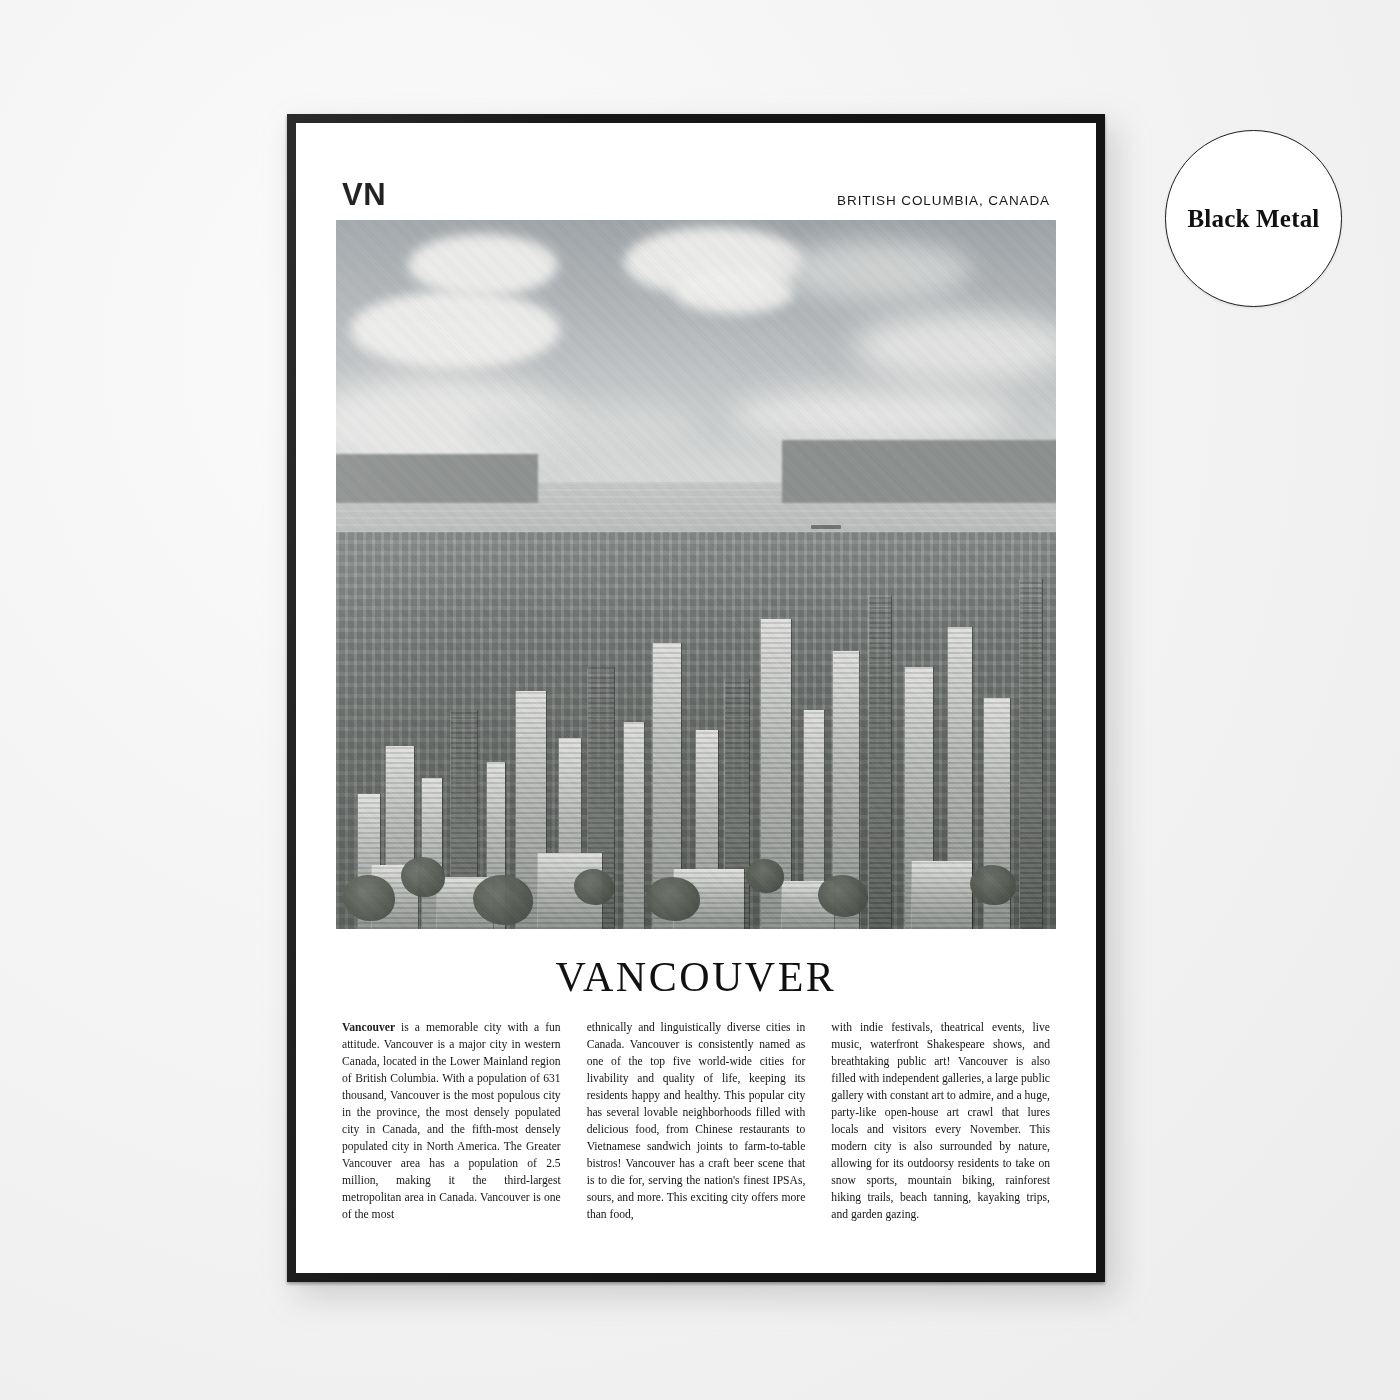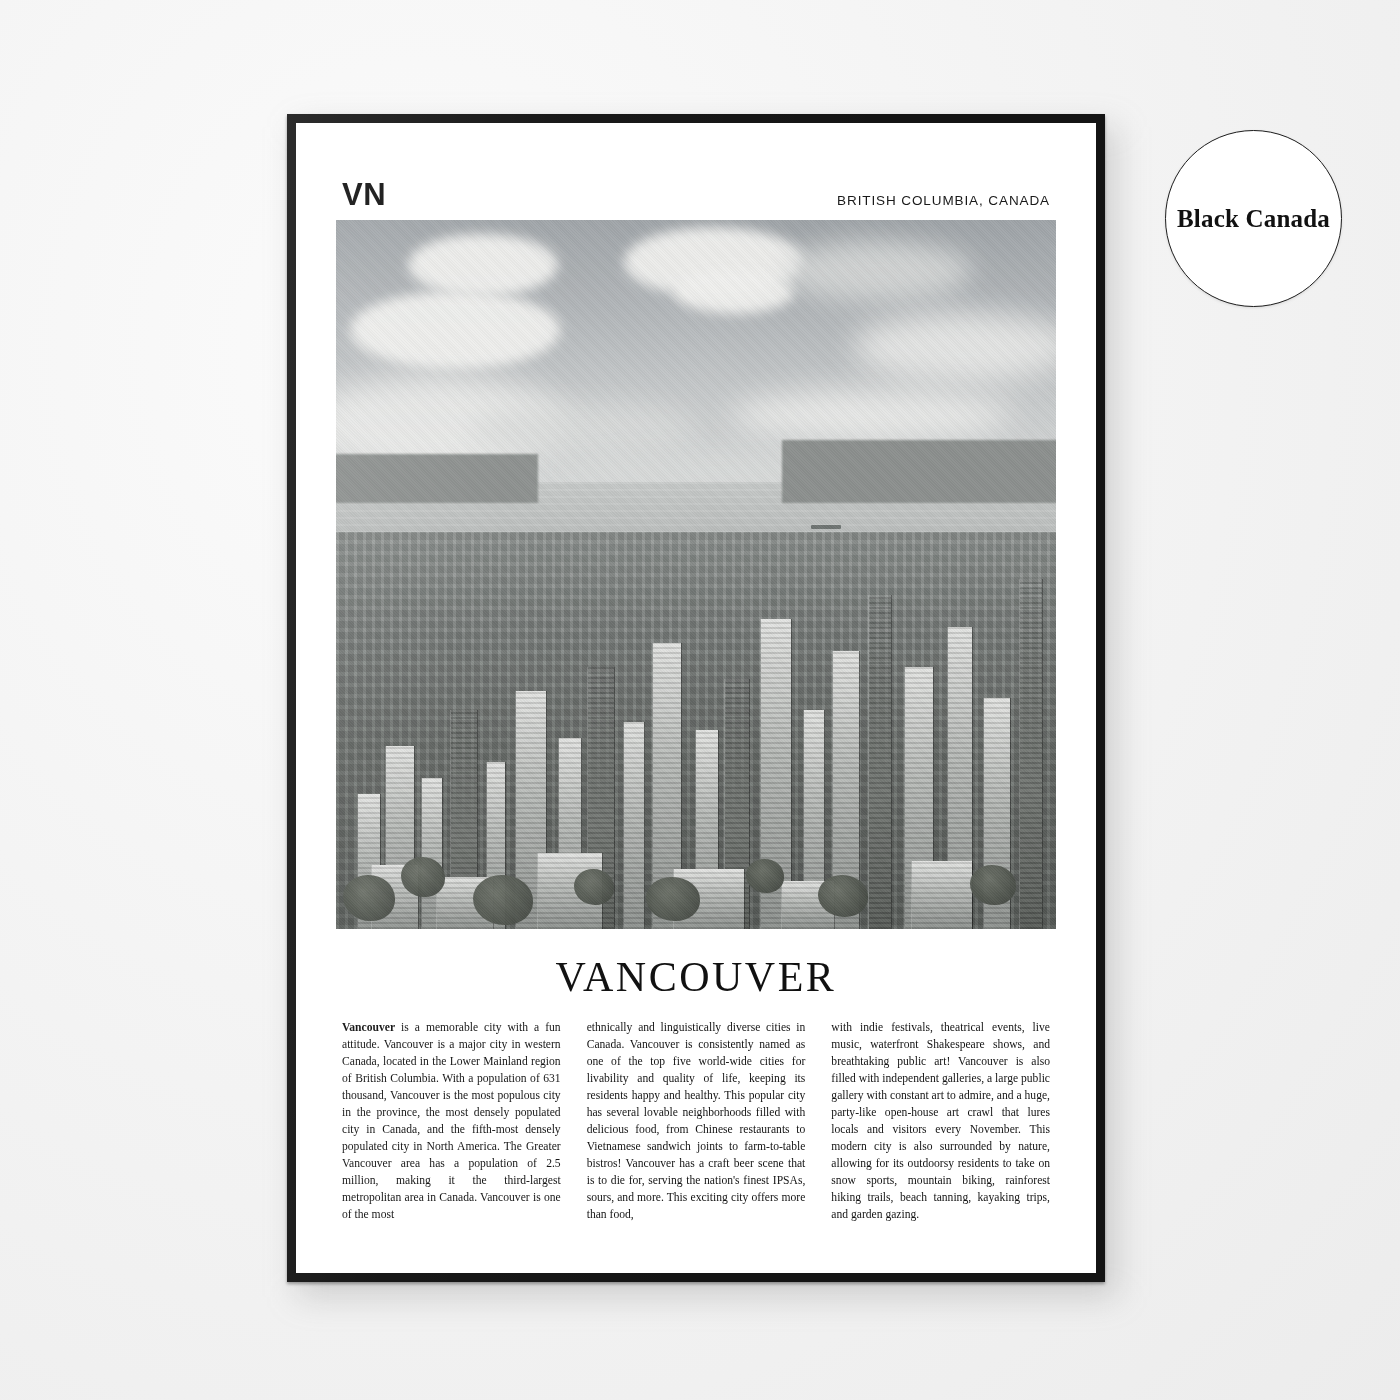--- a/index.html
+++ b/index.html
@@ -333,16 +333,16 @@
           <b>Vancouver</b><span> is a memorable city with a fun attitude. Vancouver is a major city in western Canada, located in the Lower Mainland region of British Columbia. With a population of 631 thousand, Vancouver is the most populous city in the province, the most densely populated city in Canada, and the fifth-most densely populated city in North America. The Greater Vancouver area has a population of 2.5 million, making it the third-largest metropolitan area in Canada. Vancouver is one of the most</span>
         </div>
         <div class="col">ethnically and linguistically diverse cities in Canada. Vancouver is consistently named as one of the top five world-wide cities for livability and quality of life, keeping its residents happy and healthy. This popular city has several lovable neighborhoods filled with delicious food, from Chinese restaurants to Vietnamese sandwich joints to farm-to-table bistros! Vancouver has a craft beer scene that is to die for, serving the nation's finest IPSAs, sours, and more. This exciting city offers more than food,</div>
         <div class="col">with indie festivals, theatrical events, live music, waterfront Shakespeare shows, and breathtaking public art! Vancouver is also filled with independent galleries, a large public gallery with constant art to admire, and a huge, party-like open-house art crawl that lures locals and visitors every November. This modern city is also surrounded by nature, allowing for its outdoorsy residents to take on snow sports, mountain biking, rainforest hiking trails, beach tanning, kayaking trips, and garden gazing.</div>
       </div>
 
     </div>
   </div>
 
   <div id="badge">
-    <span>Black Canada</span>
+    <span>Black Metal</span>
   </div>
 
 </div>
 
 </body></html>

